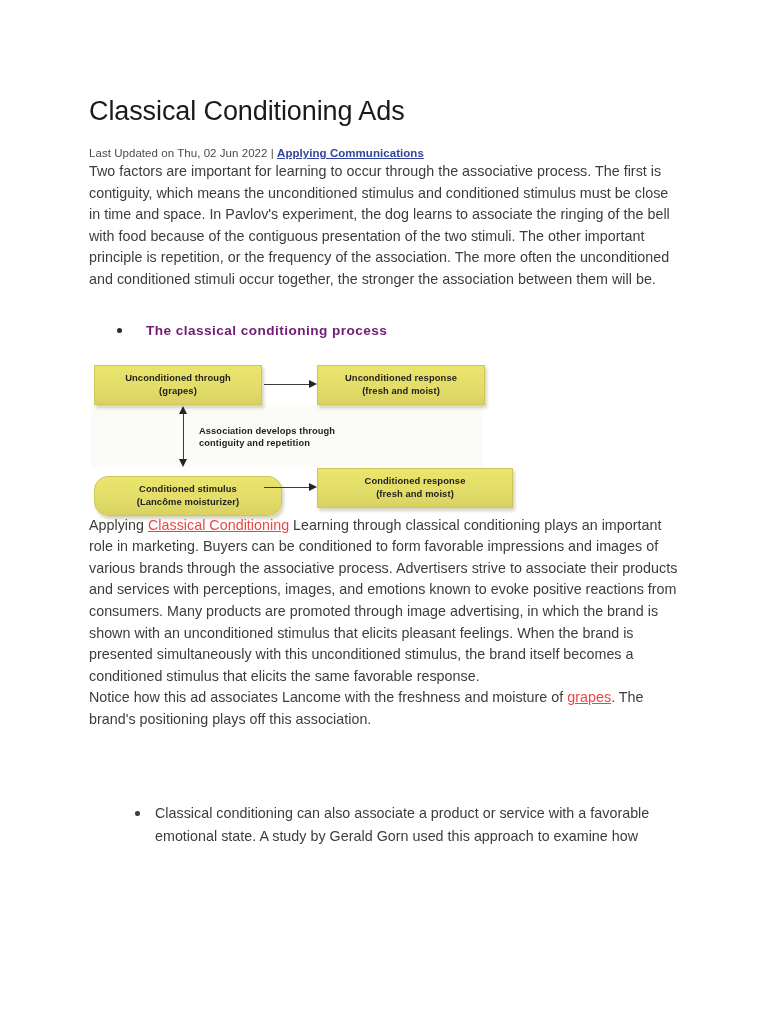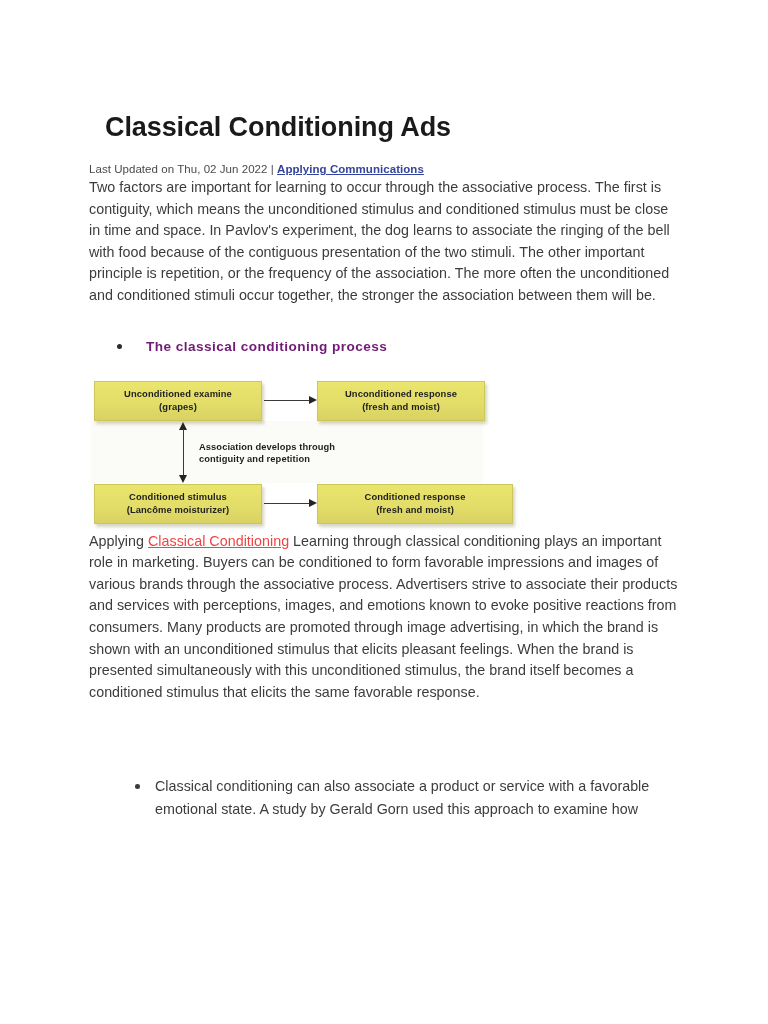--- a/index.html
+++ b/index.html
@@ -27,24 +27,24 @@
   .content {
     position: absolute;
     left: 89px;
     top: 0;
     width: 590px;
   }
 
   
   .doc-title {
     font-size: 27px;
-    font-weight: 700;
+    font-weight: 400;
     color: #1a1a1a;
     letter-spacing: -0.1px;
-    margin: 16px;
+    margin: 0;
     padding-top: 96px;
     line-height: 1.15;
     font-family: "Liberation Sans", sans-serif;
   }
 
   
   .meta-line {
     margin-top: 19px;
     font-size: 11.5px;
     color: #4a4a4a;
@@ -135,21 +135,21 @@
     font-size: 9.4px;
     font-weight: bold;
     color: #1e1e1e;
     line-height: 12.6px;
     letter-spacing: 0.1px;
     white-space: nowrap;
   }
 
   #box-us  { left: 3px;   top: 6px;   width: 168px; height: 40px; }
   #box-ur  { left: 226px; top: 6px;   width: 168px; height: 40px; }
-  #box-cs  { left: 3px;   top: 109px; width: 168px; height: 40px; }
+  #box-cs  { left: 3px;   top: 117px; width: 188px; height: 40px; border-radius: 14px; }
   #box-cr  { left: 226px; top: 109px; width: 196px; height: 40px; }
 
   
   .h-arrow {
     position: absolute;
     height: 11px;
   }
   .h-arrow .shaft {
     position: absolute;
     left: 0;
@@ -262,21 +262,21 @@
 
     <div class="bullet-heading">
       <span class="dot"></span>
       <span class="bh-text">The classical conditioning process</span>
     </div>
 
     <div class="diagram">
       <div class="diagram-band"></div>
 
       <div class="dbox" id="box-us">
-        <span class="l1">Unconditioned examine</span>
+        <span class="l1">Unconditioned through</span>
         <span class="l2">(grapes)</span>
       </div>
 
       <div class="dbox" id="box-ur">
         <span class="l1">Unconditioned response</span>
         <span class="l2">(fresh and moist)</span>
       </div>
 
       <div class="dbox" id="box-cs">
         <span class="l1">Conditioned stimulus</span>
@@ -305,20 +305,21 @@
       </div>
 
       <div class="assoc-label">
         <div>Association develops through</div>
         <div>contiguity and repetition</div>
       </div>
     </div>
 
     <p class="body-text para-applying"><span>Applying </span><a class="inline-link" href="#">Classical Conditioning</a><span> Learning through classical conditioning plays an important role in marketing. Buyers can be conditioned to form favorable impressions and images of various brands through the associative process. Advertisers strive to associate their products and services with perceptions, images, and emotions known to evoke positive reactions from consumers. Many products are promoted through image advertising, in which the brand is shown with an unconditioned stimulus that elicits pleasant feelings. When the brand is presented simultaneously with this unconditioned stimulus, the brand itself becomes a conditioned stimulus that elicits the same favorable response.</span></p>
 
+    <p class="body-text para-notice"><span>Notice how this ad associates Lancome with the freshness and moisture of </span><a class="inline-link" href="#">grapes</a><span>. The brand's positioning plays off this association.</span></p>
 
     <ul class="bullet-list" style="list-style:none;margin-left:0;">
       <li class="bullet-item">
         <span class="dot"></span>
         <span>Classical conditioning can also associate a product or service with a favorable emotional state. A study by Gerald Gorn used this approach to examine how</span>
       </li>
     </ul>
 
   </div>
 </div>

